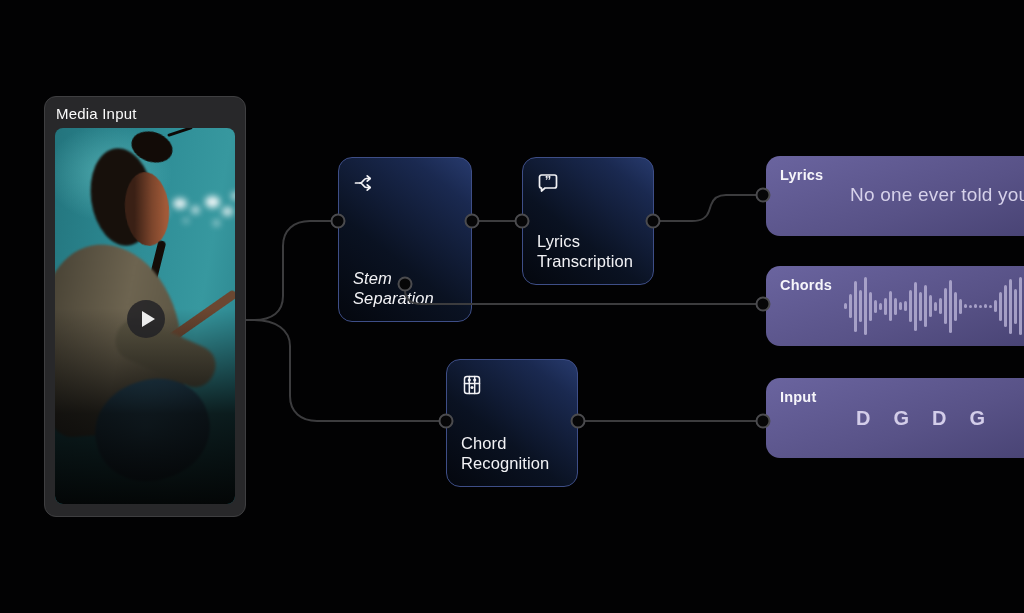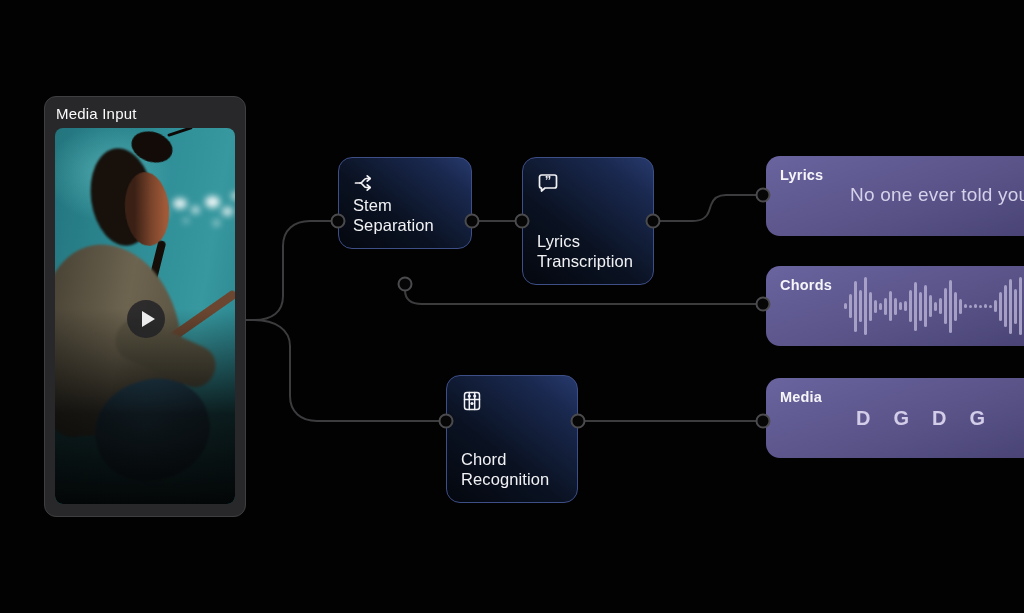--- a/index.html
+++ b/index.html
@@ -64,23 +64,23 @@
   }
   .play .tri{width:0;height:0;border-left:13px solid #ececec;border-top:8px solid transparent;
     border-bottom:8px solid transparent;margin-left:4px;}
   
   .node{
     position:absolute;border-radius:14px;box-sizing:border-box;
     border:1px solid #3e4e87;
     background:linear-gradient(38deg,#04070e 0%,#0a1222 40%,#1a2950 82%,#273a6d 100%);
     cursor:pointer;
   }
-  .node-stem{left:338px;top:157px;width:134px;height:92px;}
+  .node-stem{left:338px;top:157px;width:134px;height:165px;font-style:italic;}
   .node-lyrt{left:522px;top:157px;width:132px;height:128px;}
-  .node-chrd{left:446px;top:375px;width:132px;height:128px;}
+  .node-chrd{left:446px;top:359px;width:132px;height:128px;}
   .node .nicon{position:absolute;left:14px;top:14px;width:22px;height:22px;}
   .node .nlabel{
     position:absolute;left:14px;bottom:13px;font-size:16.5px;line-height:1.17;
     color:#f2f2f5;letter-spacing:.1px;white-space:pre-line;
   }
   
   .out-card{
     position:absolute;left:766px;width:312px;height:80px;border-radius:14px;box-sizing:border-box;
     background:linear-gradient(160deg,#6a649f 0%,#585287 55%,#454070 100%);
     cursor:pointer;
@@ -212,21 +212,21 @@
         <div class="bar" style="height: 12px;"></div>
         <div class="bar" style="height: 29px;"></div>
         <div class="bar" style="height: 42px;"></div>
         <div class="bar" style="height: 55px;"></div>
         <div class="bar" style="height: 35px;"></div>
         <div class="bar" style="height: 58px;"></div>
       </div>
   </div>
 
   <div class="out-card out-chords">
-    <div class="olabel">Media</div>
+    <div class="olabel">Input</div>
     <div class="chord-row">
       <span>D</span>
       <span>G</span>
       <span>D</span>
       <span>G</span>
     </div>
   </div>
 
   <svg id="wires" width="1024" height="613" viewBox="0 0 1024 613">
     <path class="wire" d="M246 320 H254 C272 320 283 312 283 296 V246 C283 230 294 221 310 221 H332"></path>

